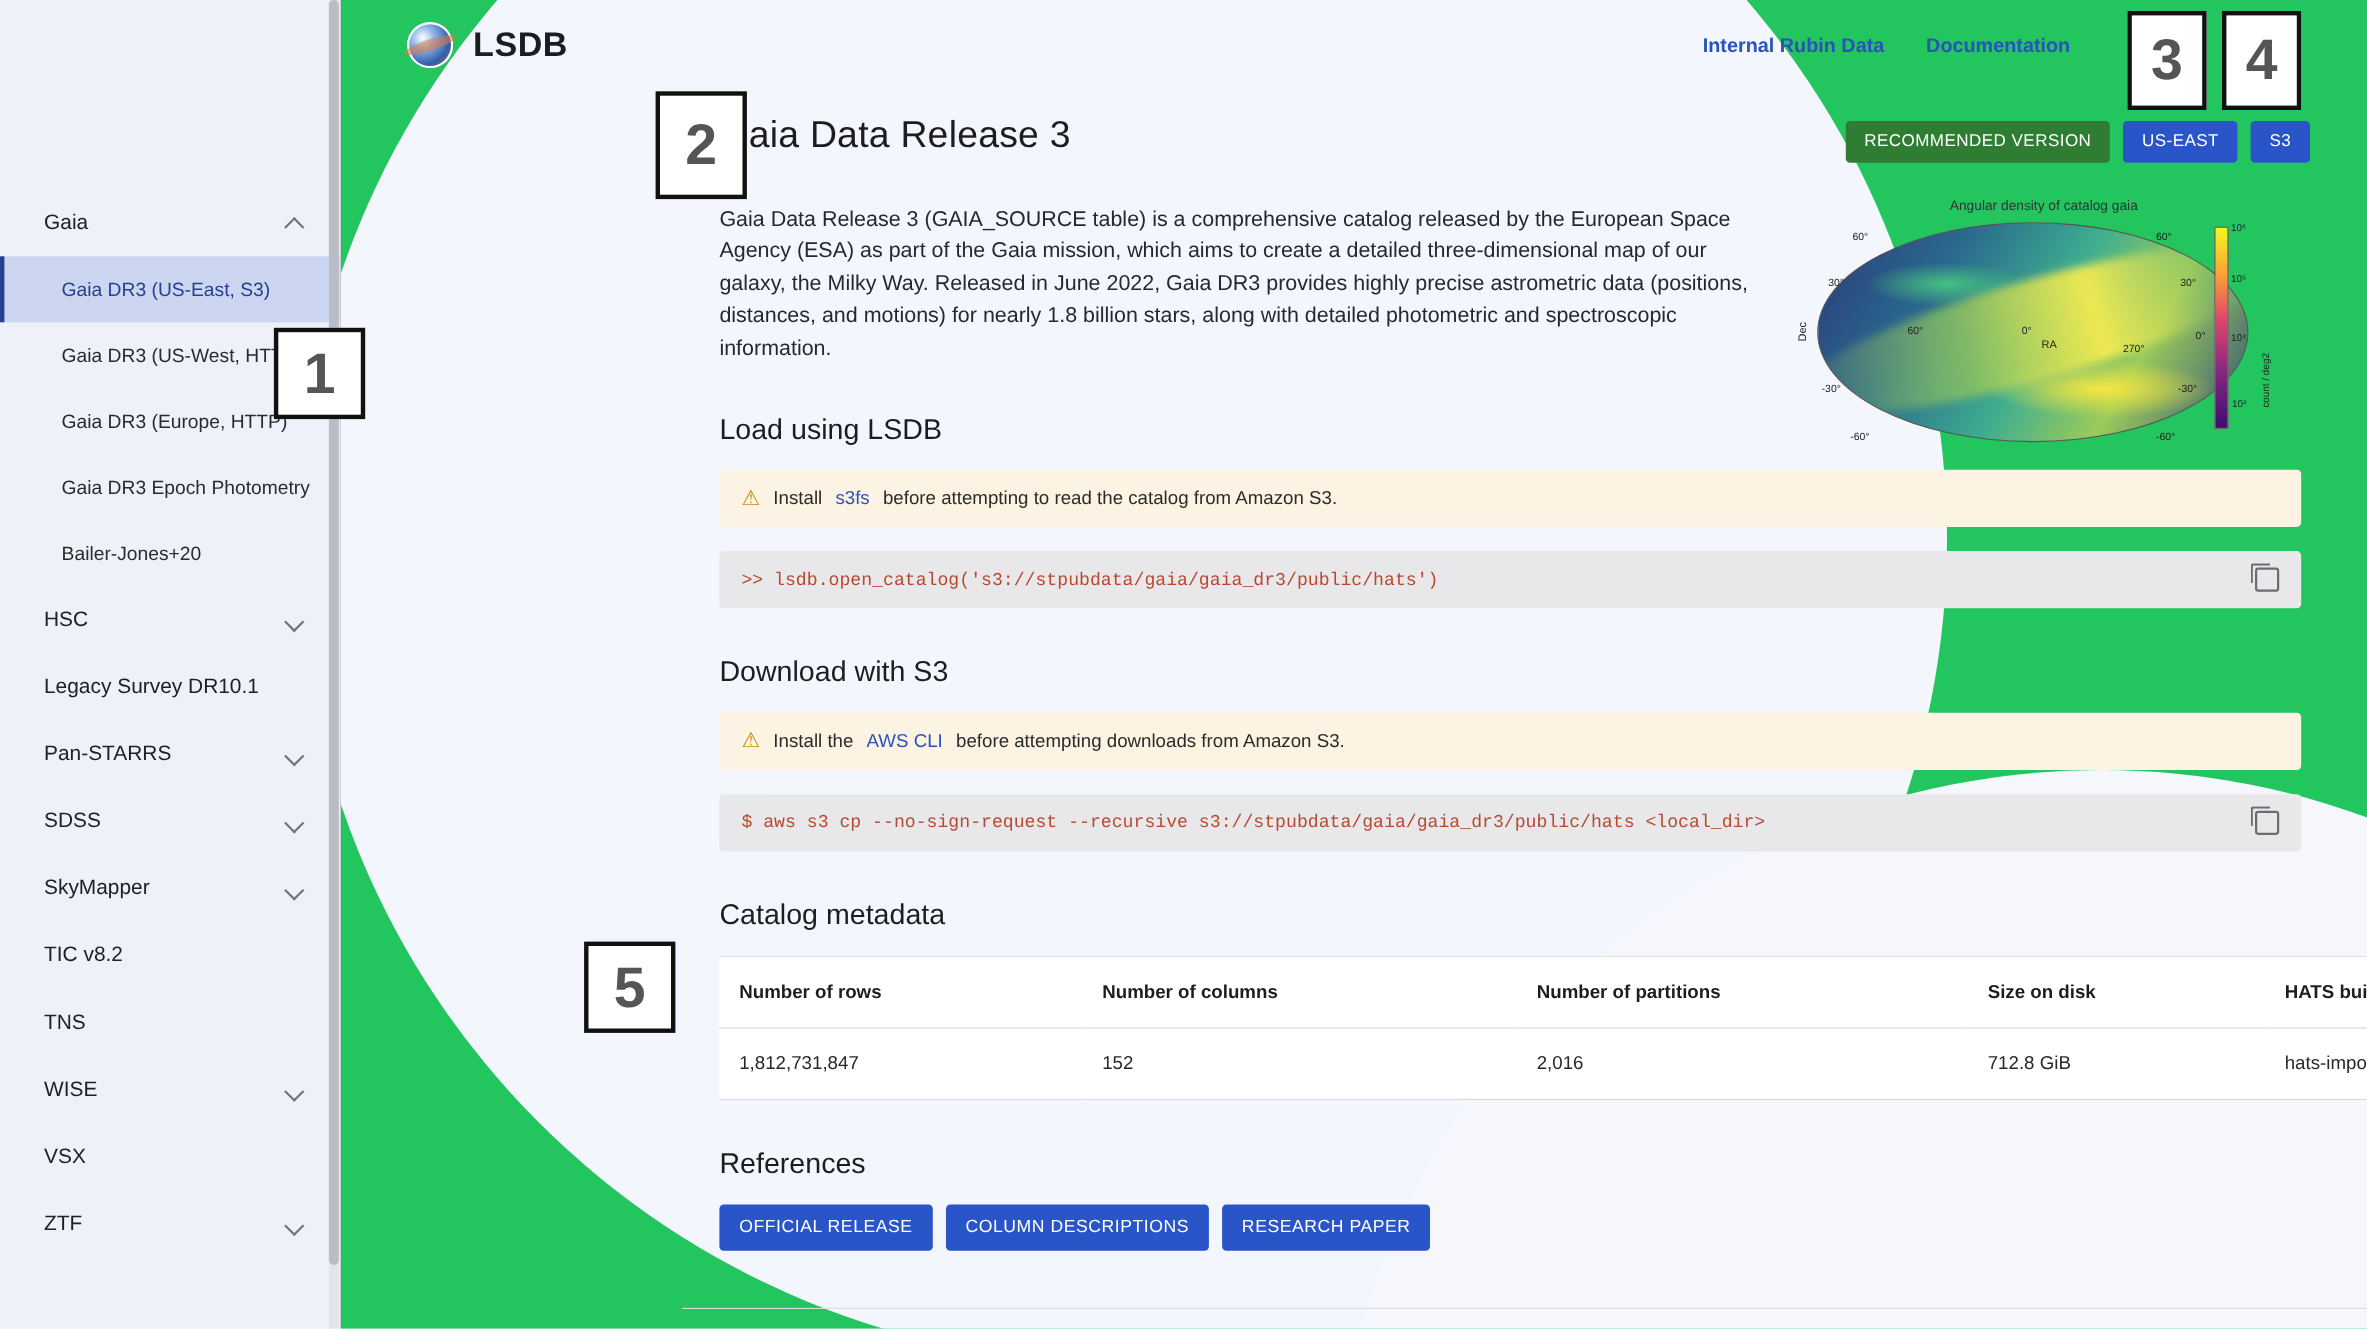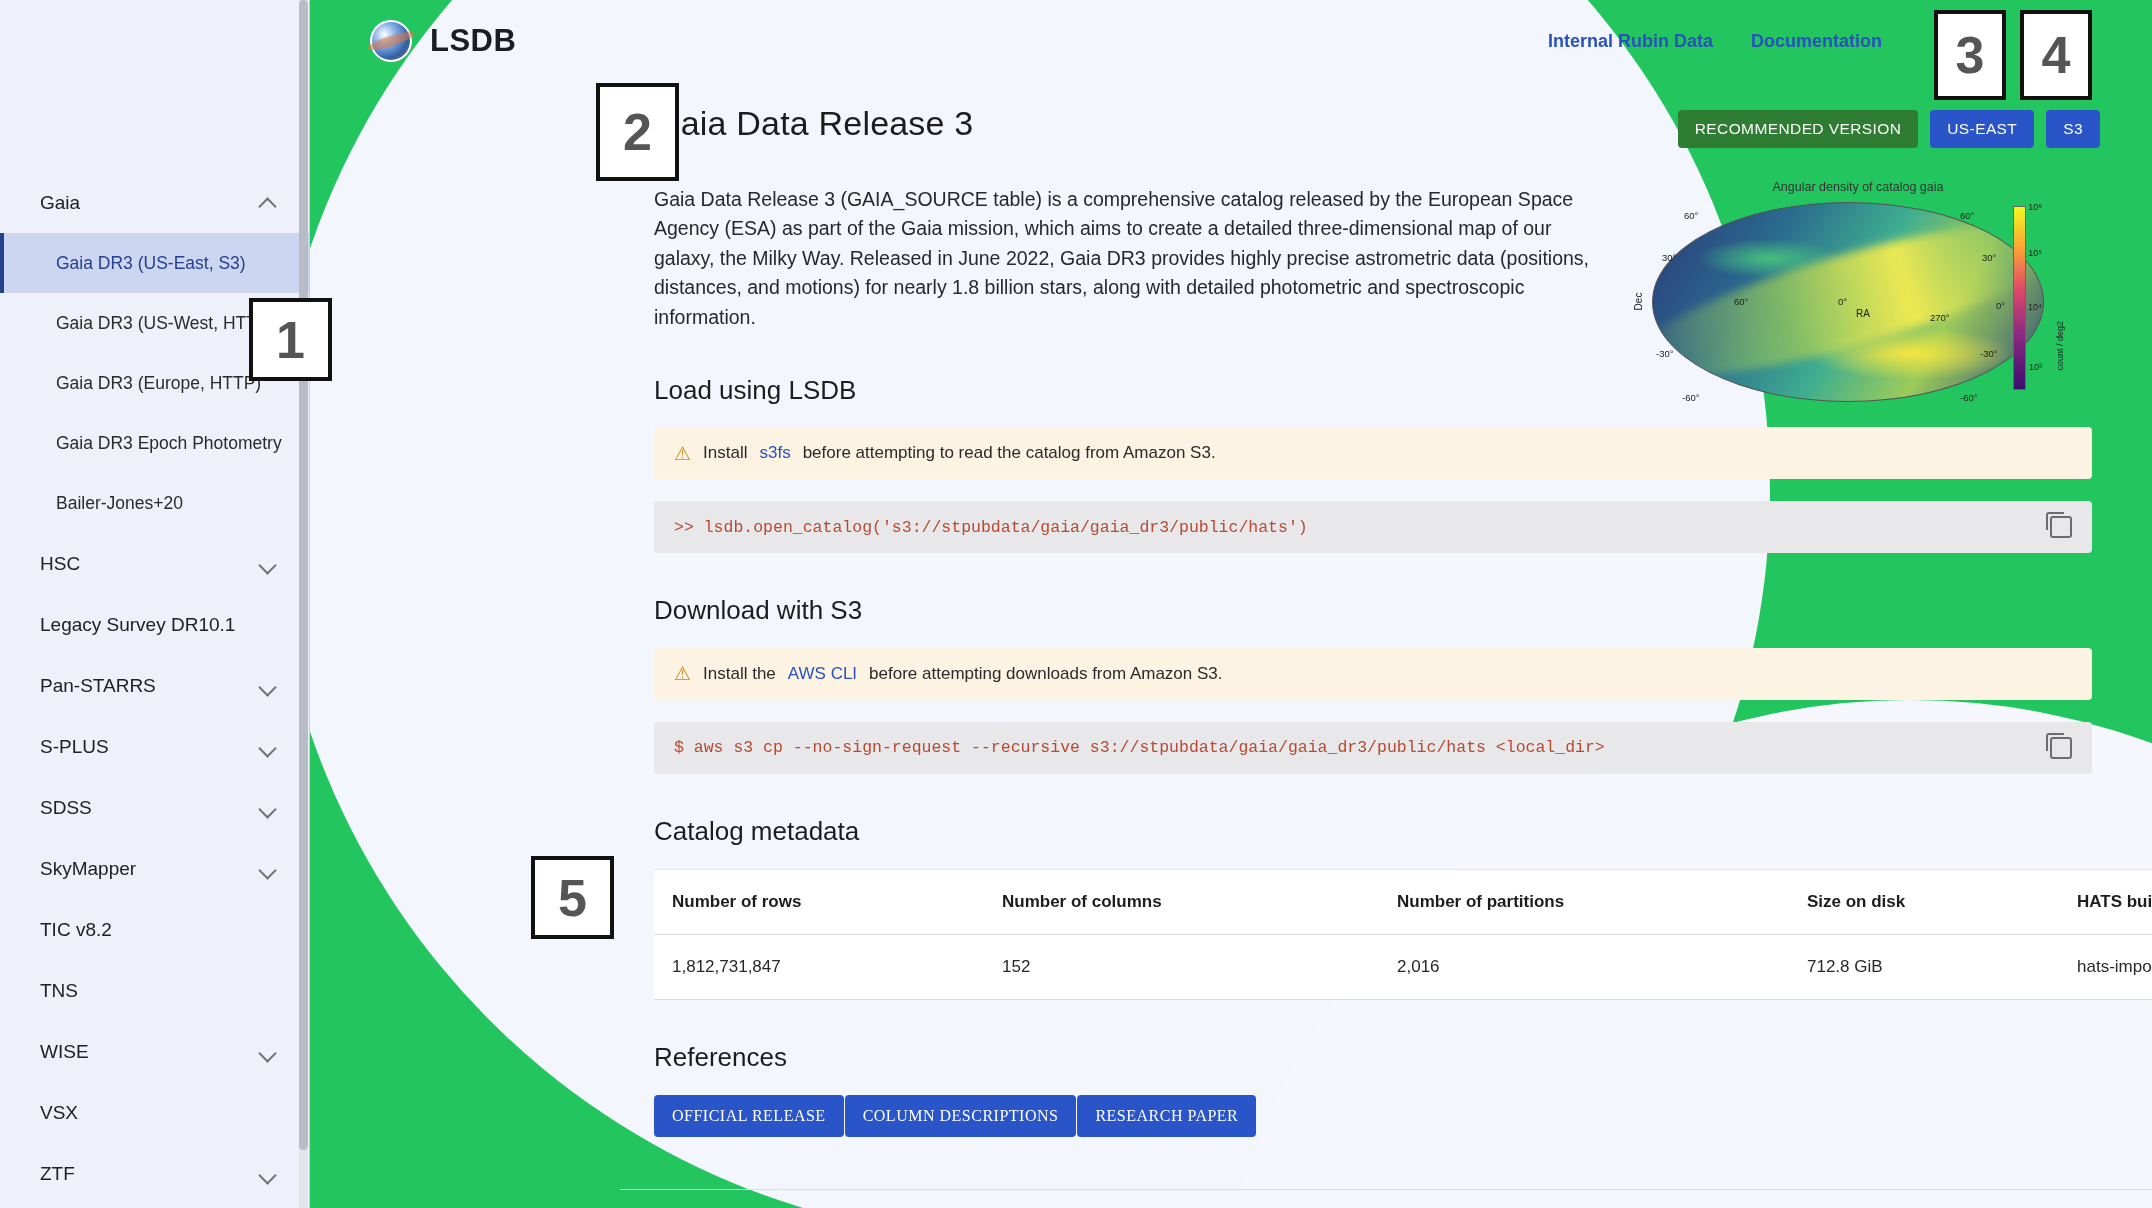--- a/index.html
+++ b/index.html
@@ -358,22 +358,21 @@
   }
   .meta-table th:nth-child(1), .meta-table td:nth-child(1) { width: 330px; }
   .meta-table th:nth-child(2), .meta-table td:nth-child(2) { width: 395px; }
   .meta-table th:nth-child(3), .meta-table td:nth-child(3) { width: 410px; }
   .meta-table th:nth-child(4), .meta-table td:nth-child(4) { width: 270px; }
 
   
   .ref-btns {
     margin: 22px 0 0 344px;
     display: flex;
-    gap: 1px;
-    font-family: Liberation Serif, serif;
+    gap: 12px;
   }
   .ref-btn {
     background: #2a55c8;
     color: #fff;
     height: 42px;
     display: flex; align-items: center;
     padding: 0 18px;
     border-radius: 4px;
     font-size: 16px;
     letter-spacing: .5px;
@@ -436,24 +435,20 @@
 
     <div class="sb-group">
       <span>HSC</span>
       <span class="chev"></span>
     </div>
     <div class="sb-group">
       <span>Legacy Survey DR10.1</span>
     </div>
     <div class="sb-group">
       <span>Pan-STARRS</span>
-      <span class="chev"></span>
-    </div>
-    <div class="sb-group">
-      <span>S-PLUS</span>
       <span class="chev"></span>
     </div>
     <div class="sb-group">
       <span>SDSS</span>
       <span class="chev"></span>
     </div>
     <div class="sb-group">
       <span>SkyMapper</span>
       <span class="chev"></span>
     </div>

